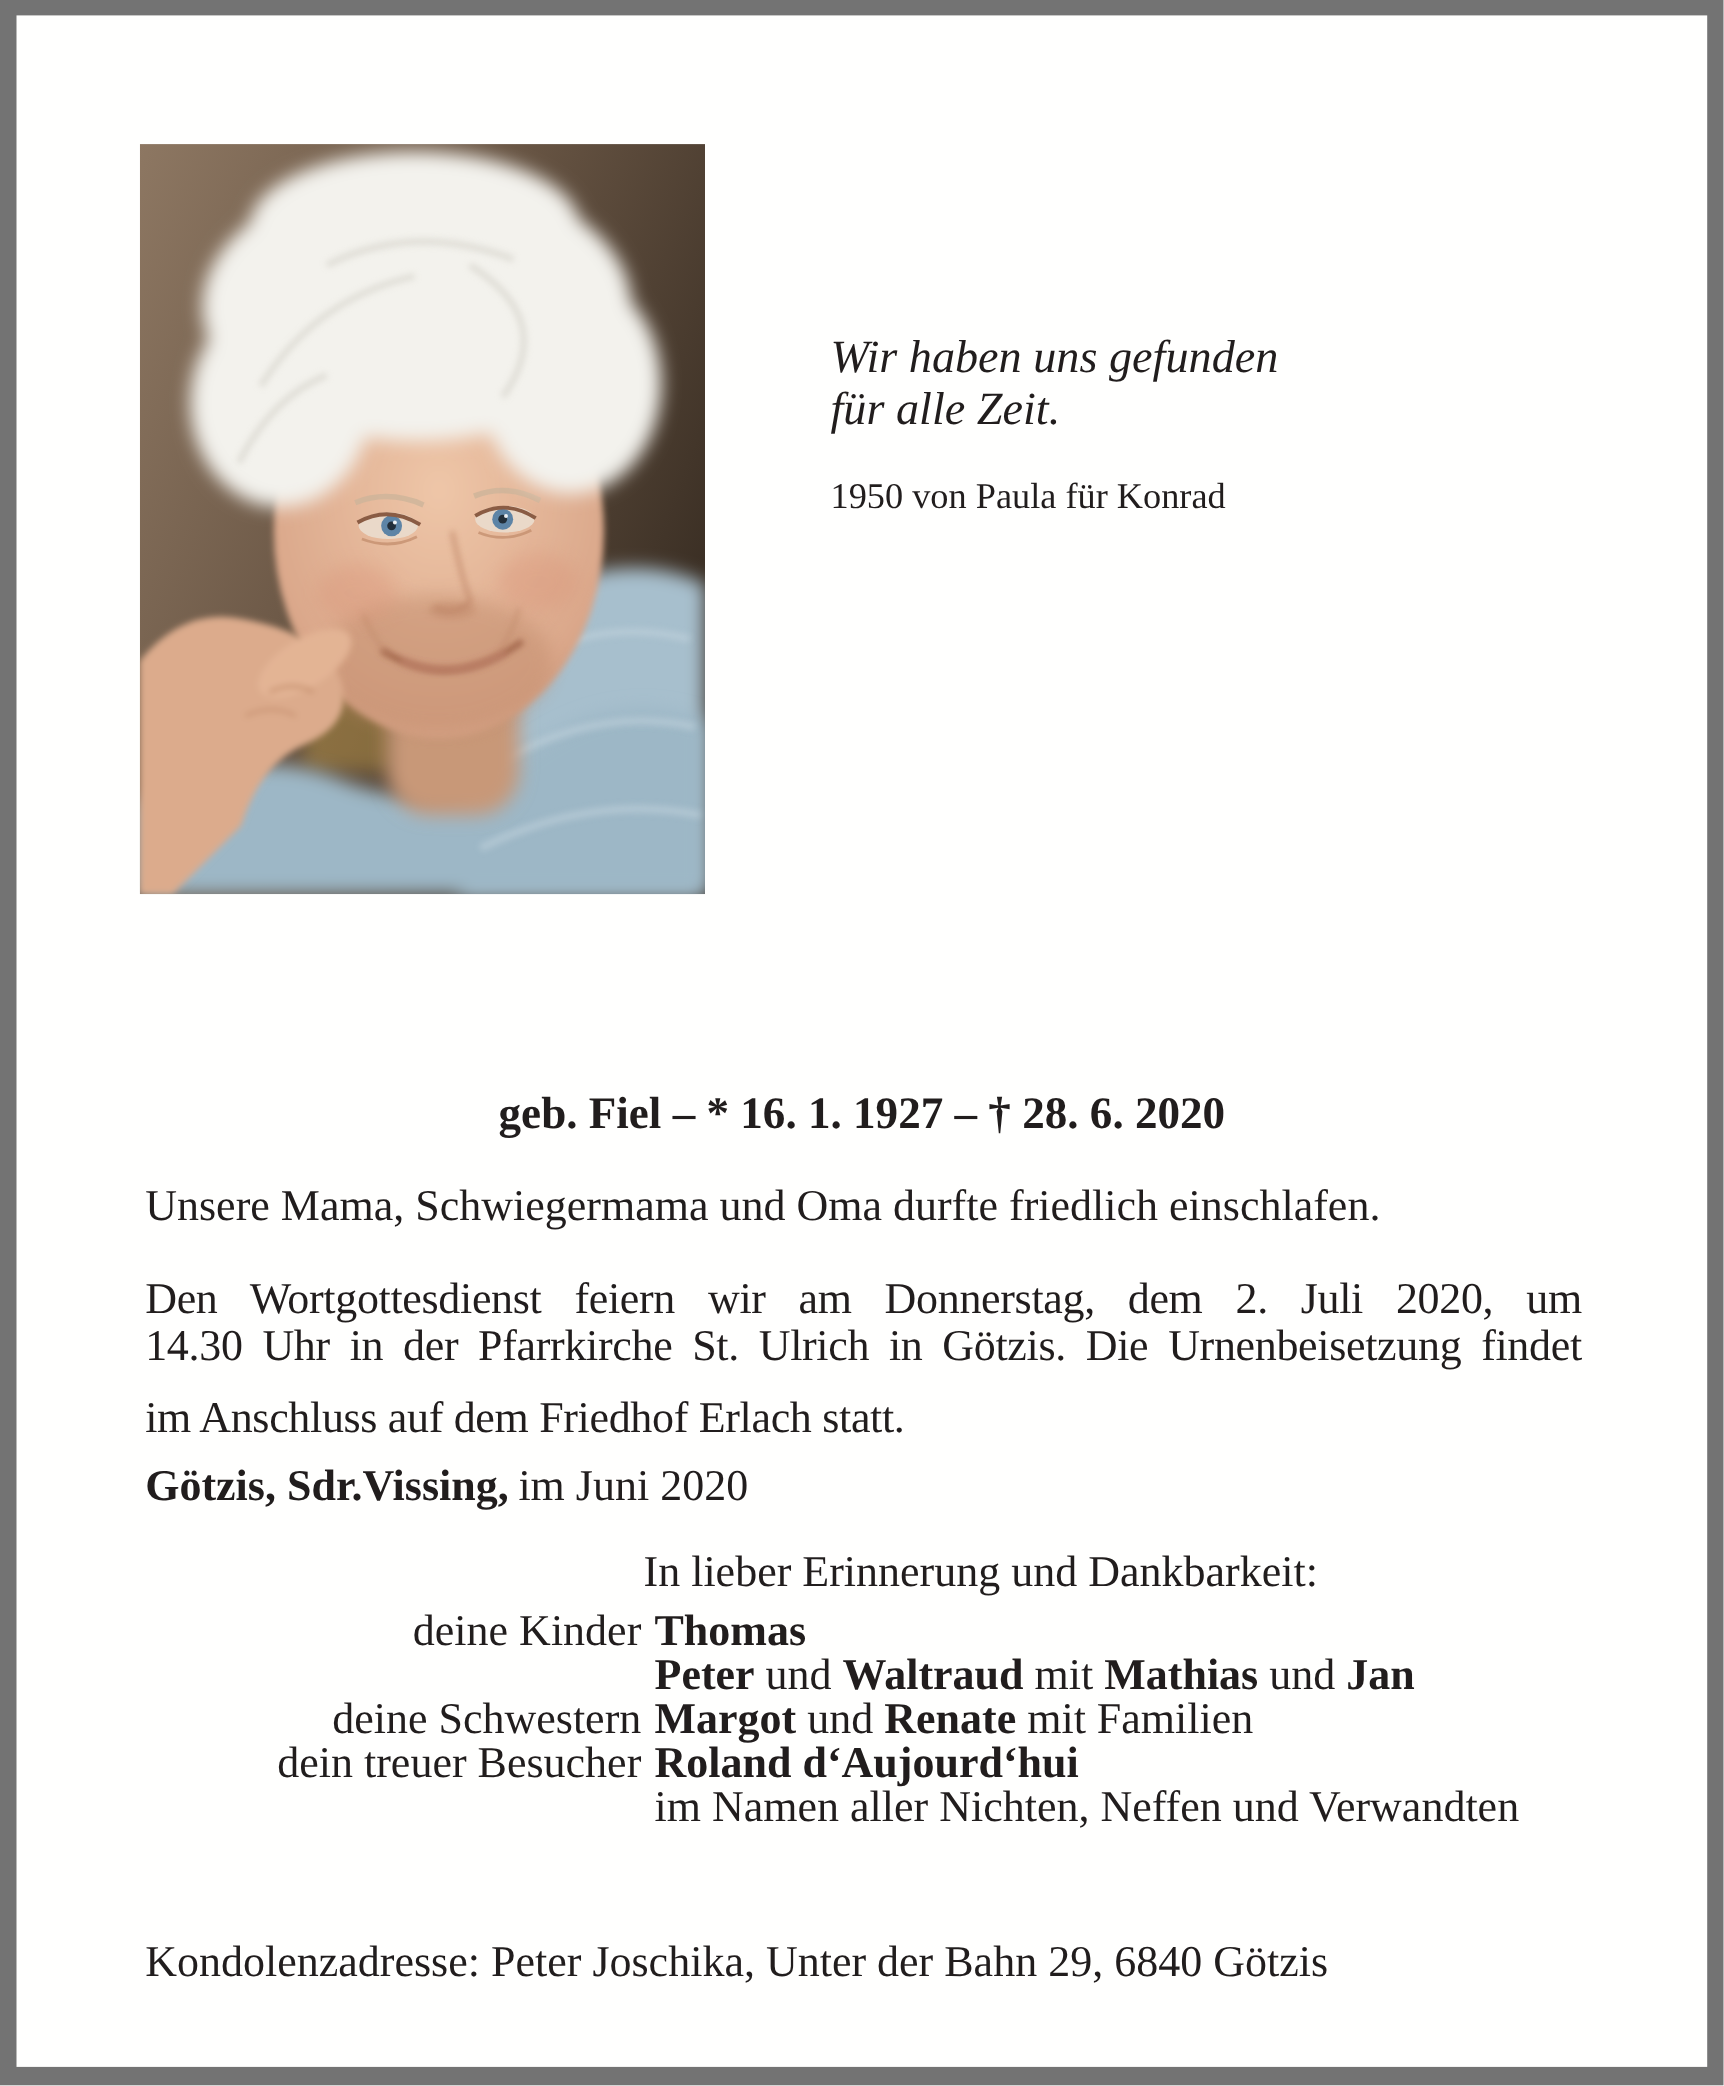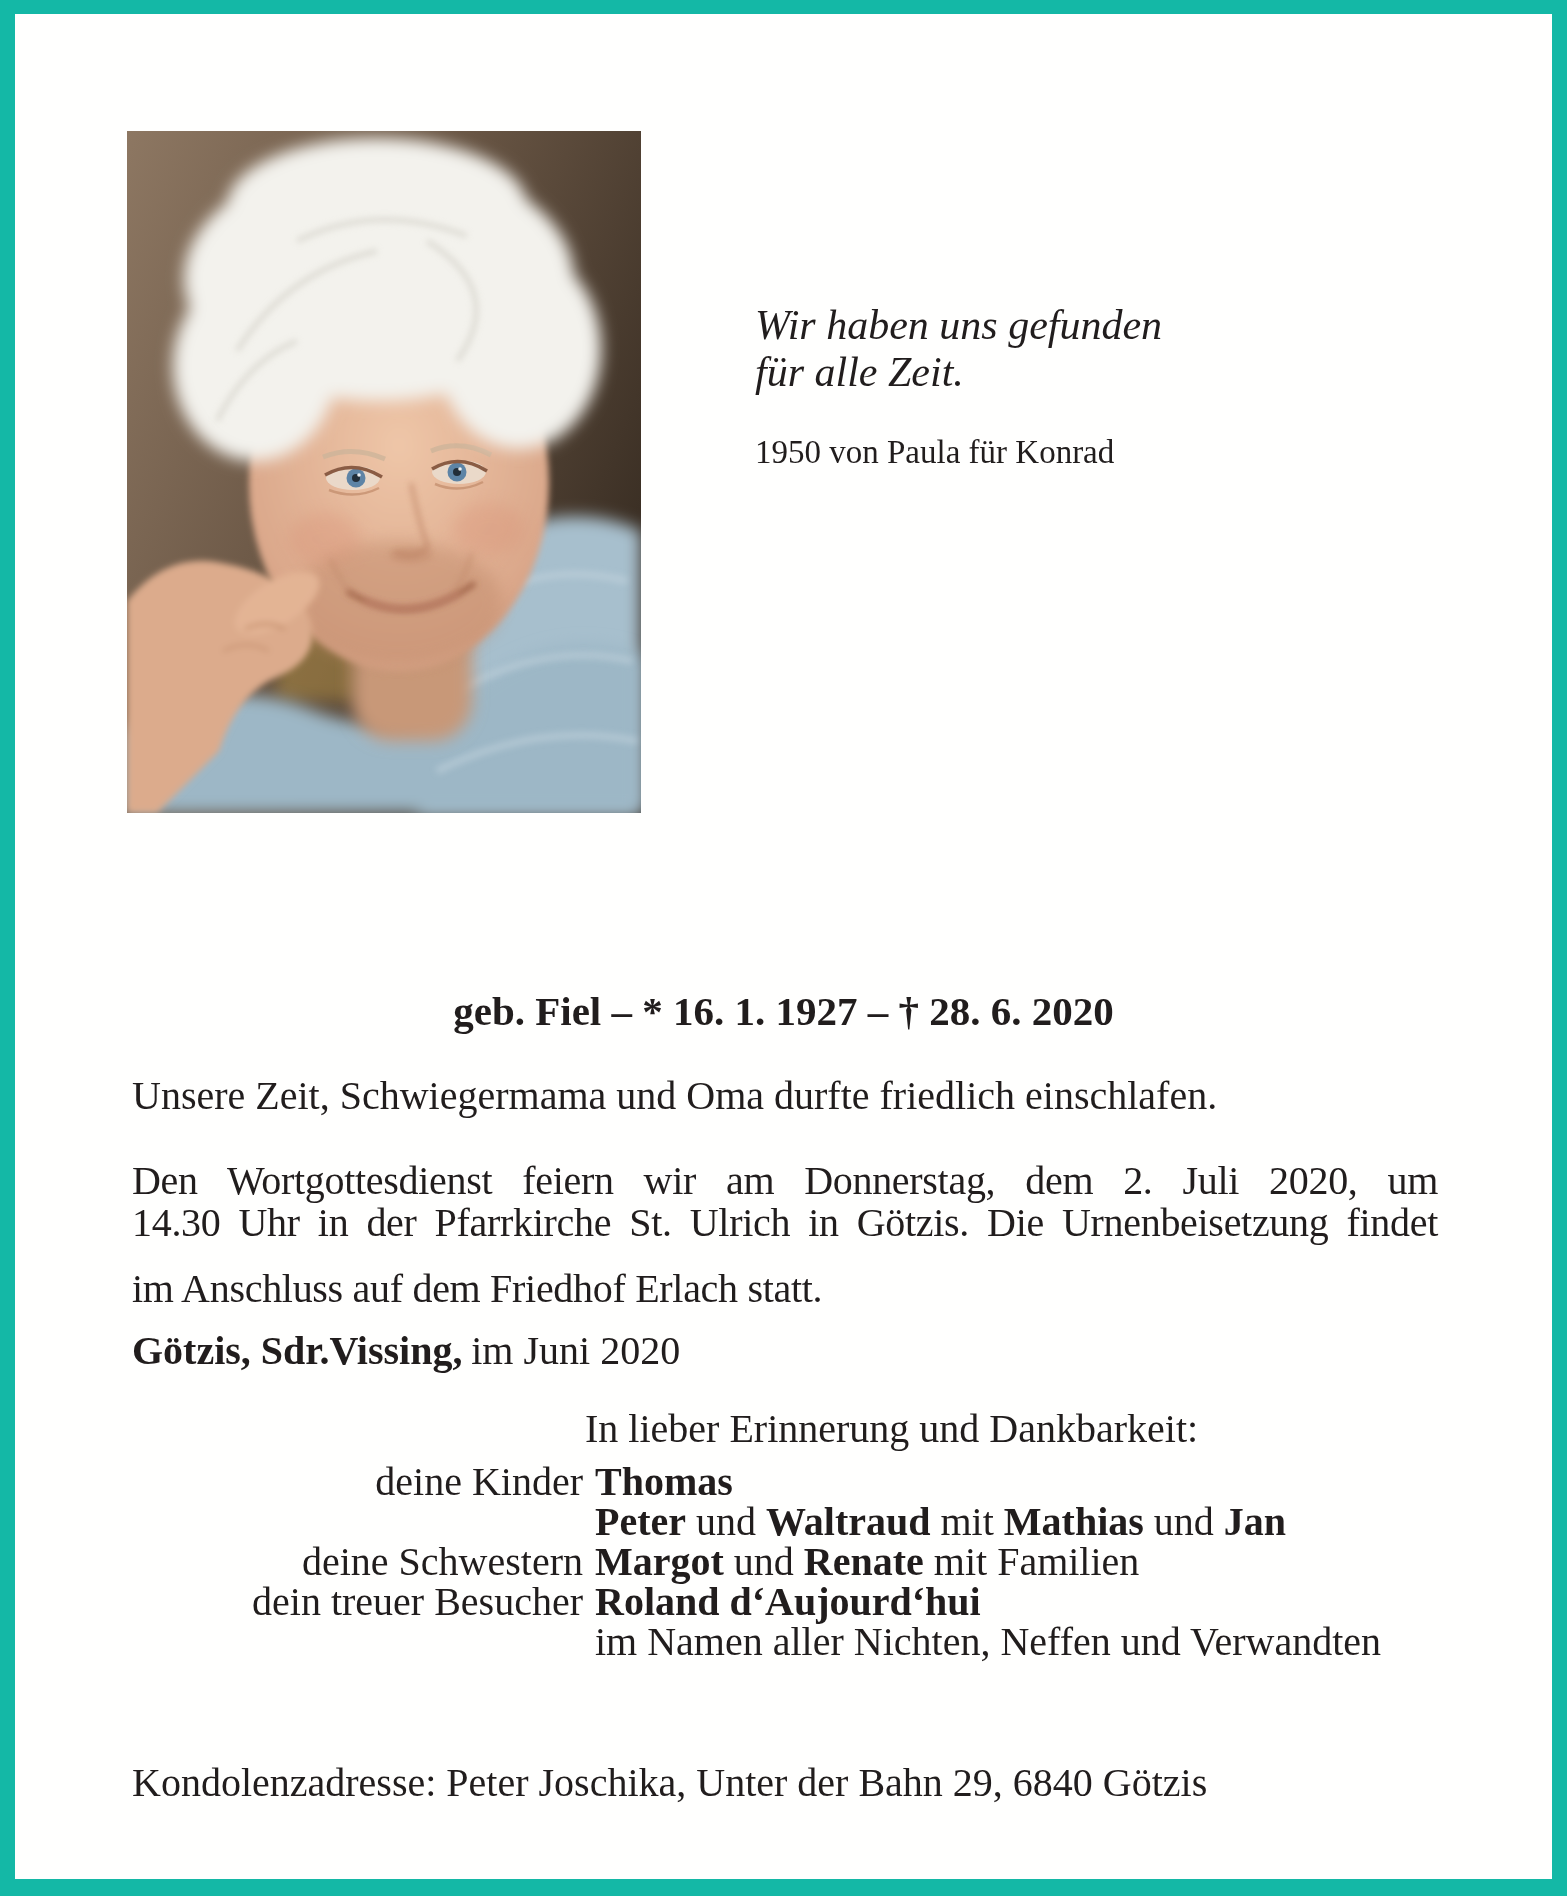--- a/index.html
+++ b/index.html
@@ -4,21 +4,21 @@
 <style>
   html, body {
     margin: 0;
     padding: 0;
     background: #ffffff;
   }
   .page {
     position: relative;
     width: 1567px;
     height: 1896px;
-    background: #14b8a6;
+    background: #737373;
     font-family: "Liberation Serif", serif;
     color: #211d1d;
     overflow: hidden;
   }
   .sheet {
     position: absolute;
     left: 15px; top: 14px; right: 15px; bottom: 17px;
     background: #fffffe;
   }
   
@@ -212,21 +212,21 @@
   </div>
 
   <div class="poem">
     <div class="poem-line">Wir haben uns gefunden</div>
     <div class="poem-line">für alle Zeit.</div>
     <div class="poem-attrib">1950 von Paula für Konrad</div>
   </div>
 
   <div class="dates">geb. Fiel – * 16. 1. 1927 – † 28. 6. 2020</div>
 
-  <div class="para1 bodytext">Unsere Zeit, Schwiegermama und Oma durfte friedlich einschlafen.</div>
+  <div class="para1 bodytext">Unsere Mama, Schwiegermama und Oma durfte friedlich einschlafen.</div>
 
   <div class="para2 bodytext">
     <div class="jline">Den Wortgottesdienst feiern wir am Donnerstag, dem 2. Juli 2020, um</div>
     <div class="jline">14.30 Uhr in der Pfarrkirche St. Ulrich in Götzis. Die Urnenbeisetzung findet</div>
     <div class="jline last">im Anschluss auf dem Friedhof Erlach statt.</div>
   </div>
 
   <div class="dateline bodytext">
     <span class="loc">Götzis, Sdr.Vissing,</span><span class="dl-date">im Juni 2020</span>
   </div>

